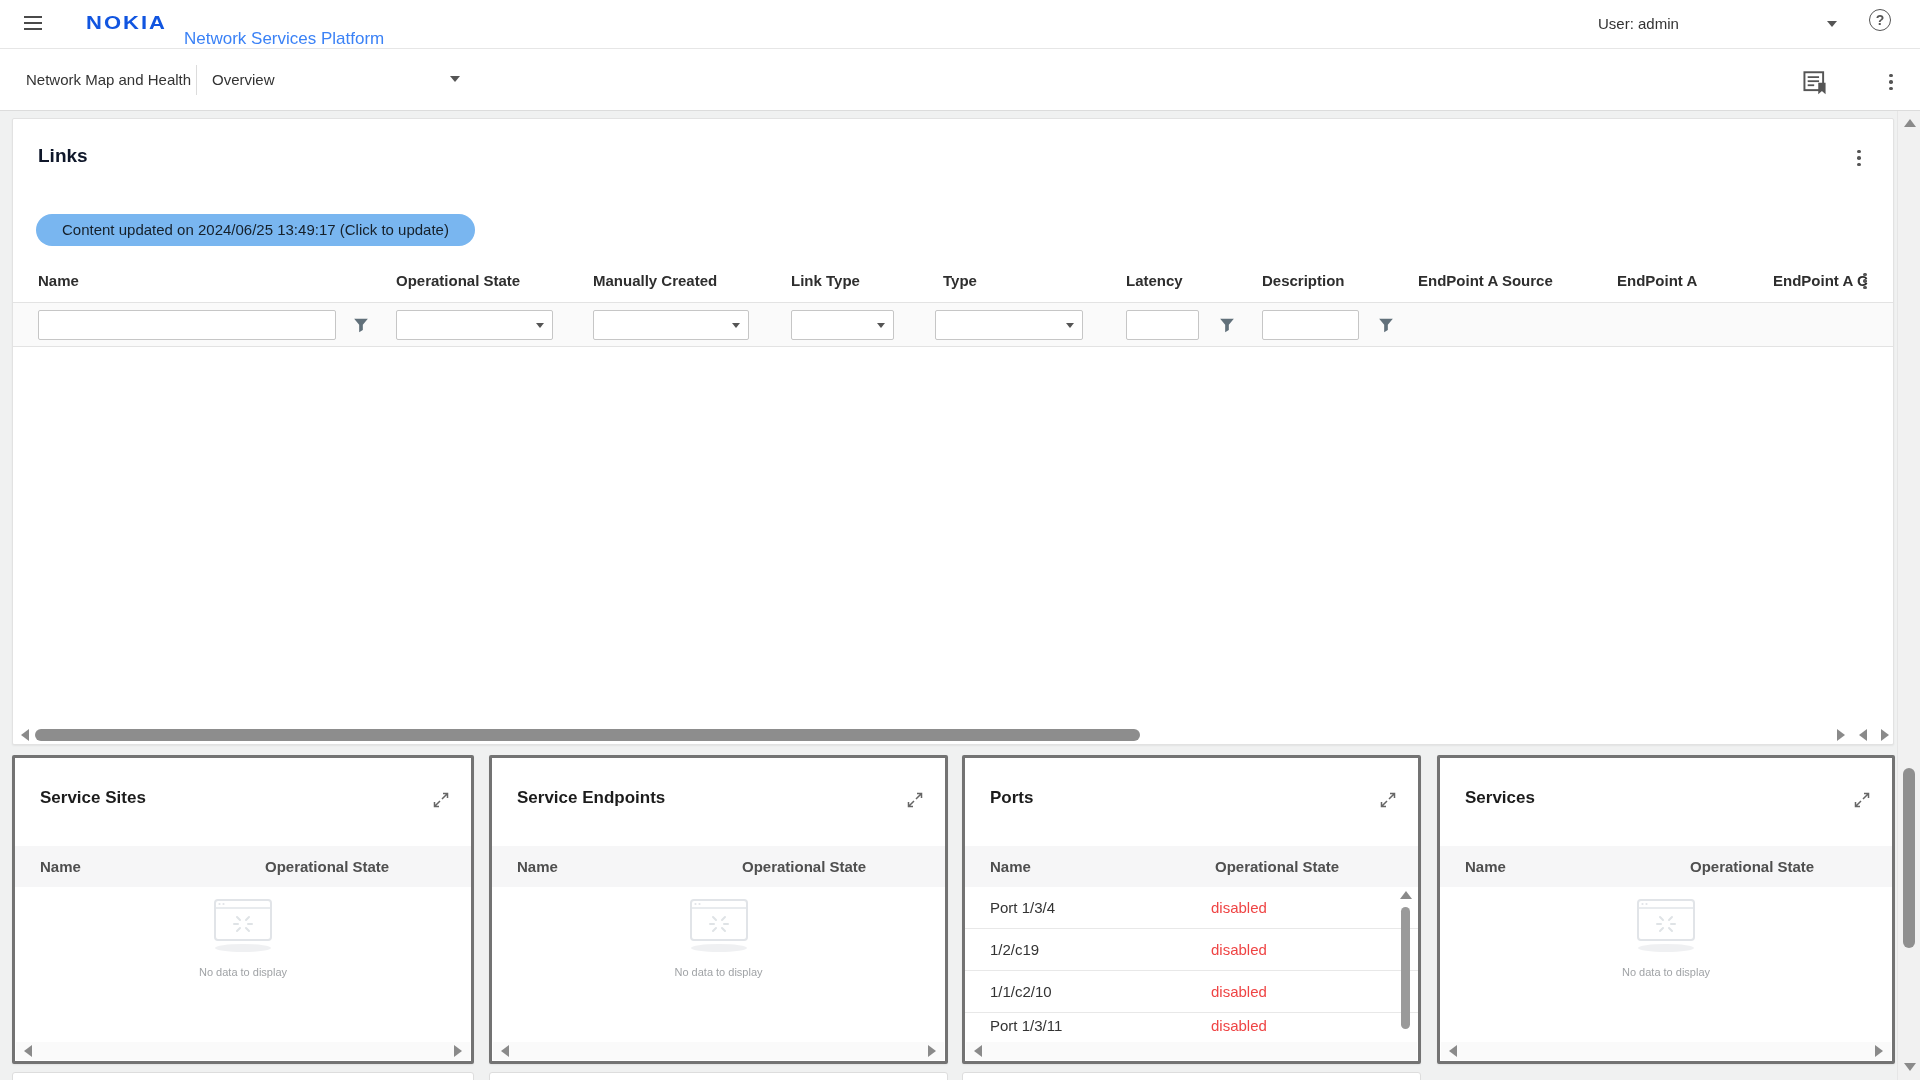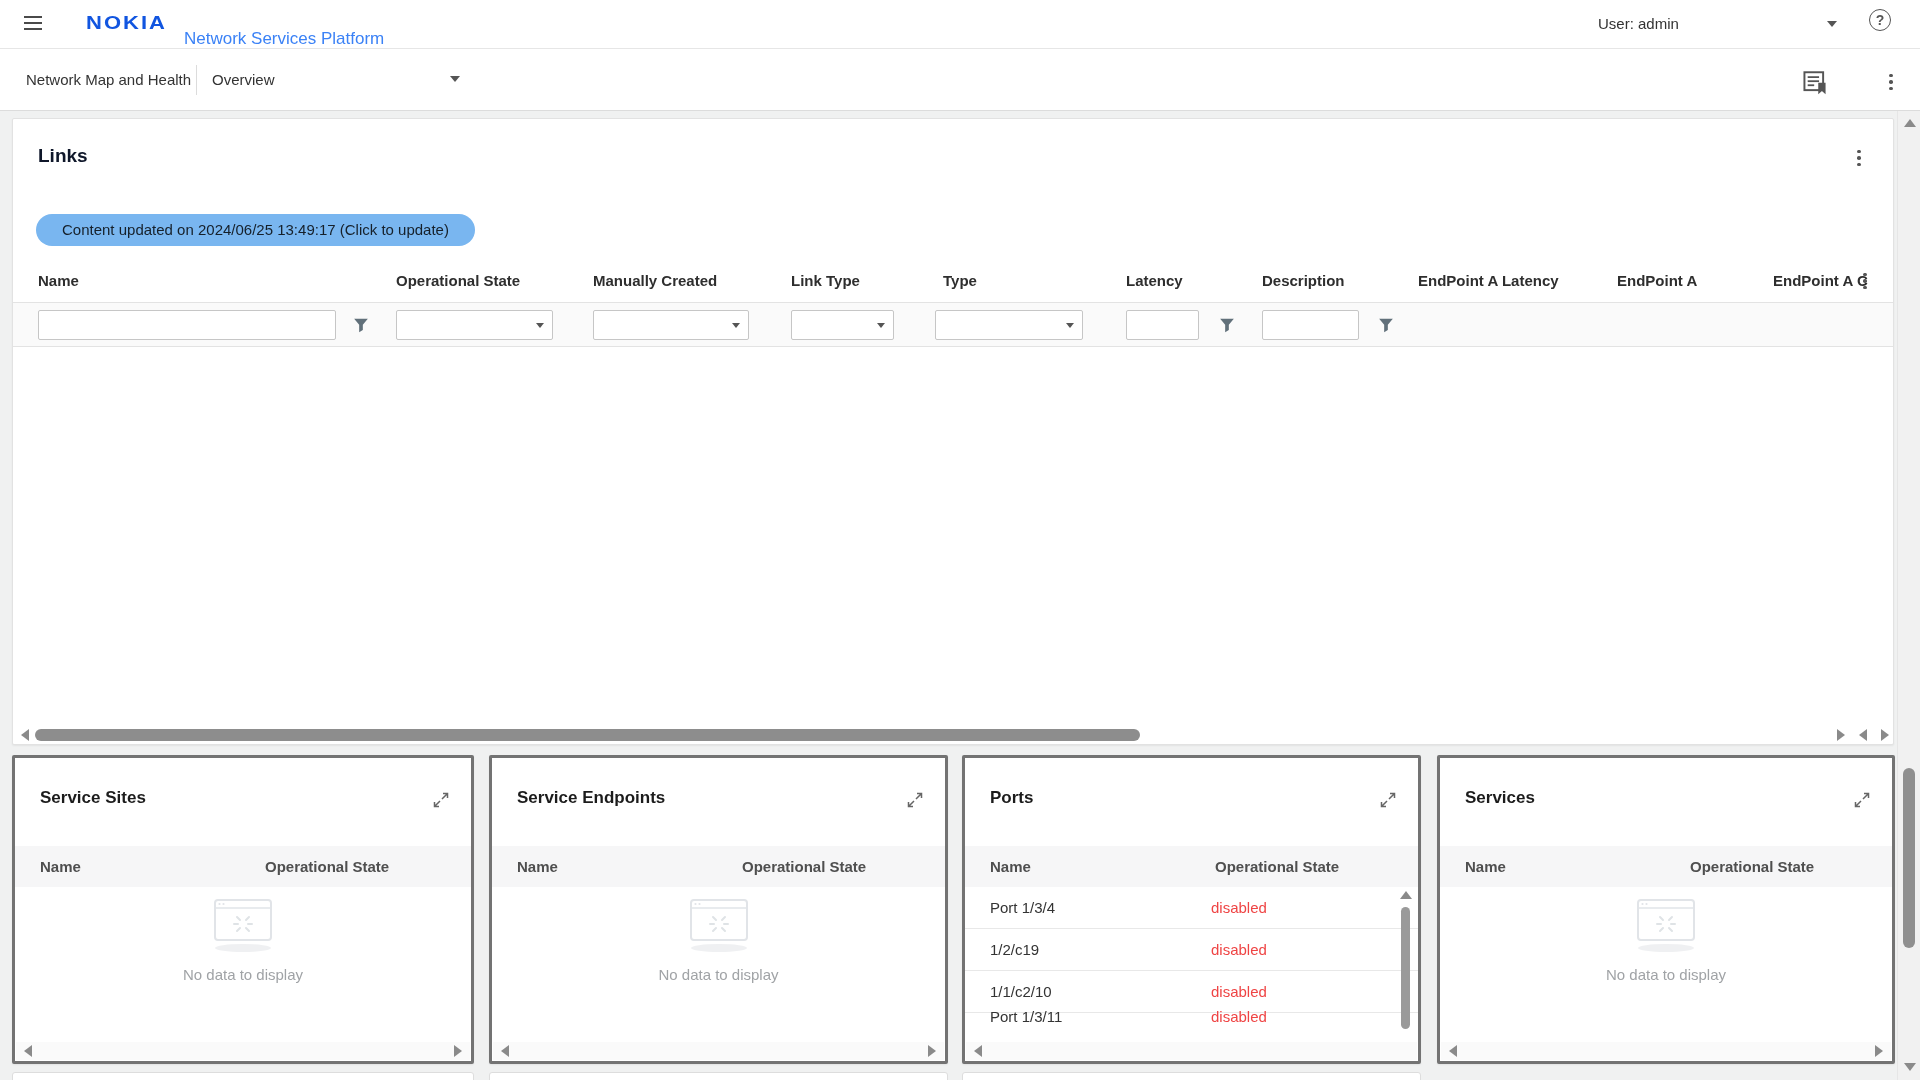--- a/index.html
+++ b/index.html
@@ -77,21 +77,21 @@
   .wc-3 { left:962px; width:459px; }
   .wc-4 { left:1437px; width:458px; }
   .w-title { position:absolute; left:25px; top:30px; font-size:17px; font-weight:700; color:#1c1c1c; }
   .expand { position:absolute; right:20px; top:32px; width:20px; height:20px; cursor:pointer; }
   .w-head { position:absolute; left:0; top:88px; width:100%; height:41px; background:#f6f6f7; }
   .w-head .h1 { position:absolute; left:25px; top:0; font-size:15px; font-weight:700; color:#4f4f4f; line-height:41px; }
   .w-head .h2 { position:absolute; left:250px; top:0; font-size:15px; font-weight:700; color:#4f4f4f; line-height:41px; }
 
   .empty-wrap { position:absolute; left:0; top:140px; width:100%; text-align:center; }
   .empty-wrap svg { display:block; margin:0 auto; }
-  .empty-text { margin-top:12px; font-size:15px; color:#a0a3a6; }
+  .empty-text { margin-top:12px; font-size:11px; color:#a0a3a6; }
 
   .p-row { position:absolute; left:0; width:100%; height:42px; border-bottom:1px solid #e8e8e8; }
   .p-row .pn { position:absolute; left:25px; font-size:15px; color:#333; line-height:42px; }
   .p-row .ps { position:absolute; left:246px; font-size:15px; color:#ef4444; line-height:42px; }
 
   .w-foot { position:absolute; left:1px; bottom:1px; width:calc(100% - 2px); height:18px; background:#fafafa; }
   .w-foot .arr-l { left:8px; top:3px; }
   .w-foot .arr-r { right:8px; top:3px; }
 
   .vscroll { position:absolute; right:5px; top:133px; width:14px; height:172px; }
@@ -159,21 +159,21 @@
   <div class="chip">Content updated on 2024/06/25 13:49:17 (Click to update)</div>
 
   <div class="t-row t-head">
     <span class="hcell c0">Name</span>
     <span class="hcell c1">Operational State</span>
     <span class="hcell c2">Manually Created</span>
     <span class="hcell c3">Link Type</span>
     <span class="hcell c4">Type</span>
     <span class="hcell c5">Latency</span>
     <span class="hcell c6">Description</span>
-    <span class="hcell c7">EndPoint A Latency</span>
+    <span class="hcell c7">EndPoint A Source</span>
     <span class="hcell c8">EndPoint A</span>
     <span class="hcell c9">EndPoint A C</span>
     <div class="kebab head-kebab">
         <i></i>
         <i></i>
         <i></i>
       </div>
   </div>
 
   <div class="t-row t-filter">
@@ -289,21 +289,21 @@
     <span class="ps">disabled</span>
   </div>
   <div class="p-row" style="top:171px;">
     <span class="pn">1/2/c19</span>
     <span class="ps">disabled</span>
   </div>
   <div class="p-row" style="top:213px;">
     <span class="pn">1/1/c2/10</span>
     <span class="ps">disabled</span>
   </div>
-  <div class="p-row" style="top:238px; height:35px; border-bottom:none;padding-left:43px;">
+  <div class="p-row" style="top:247px; height:35px; border-bottom:none;padding-left:43px;">
     <span class="pn">Port 1/3/11</span>
     <span class="ps">disabled</span>
   </div>
   <div class="vscroll">
     <span class="arr arr-u"></span>
     <div class="vthumb"></div>
     <span class="arr arr-d"></span>
   </div>
   <div class="w-foot">
     <span class="arr arr-l"></span>

